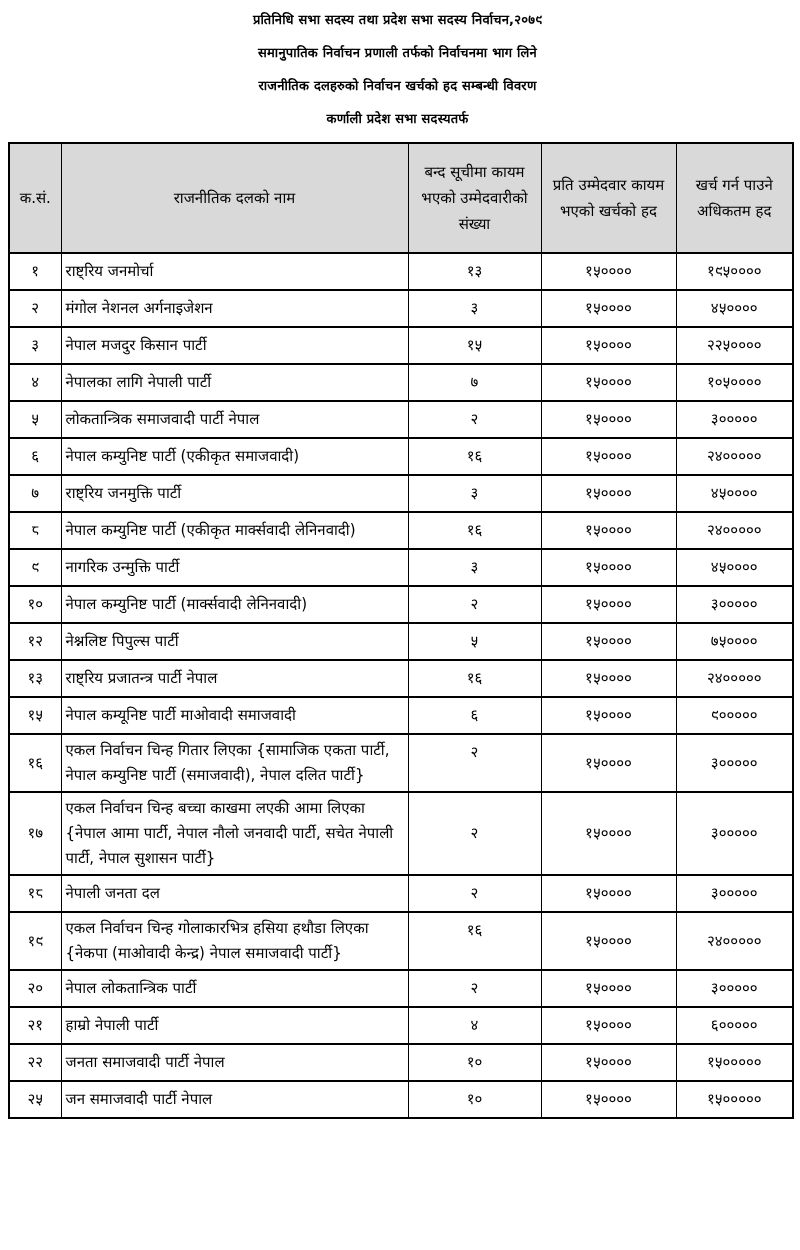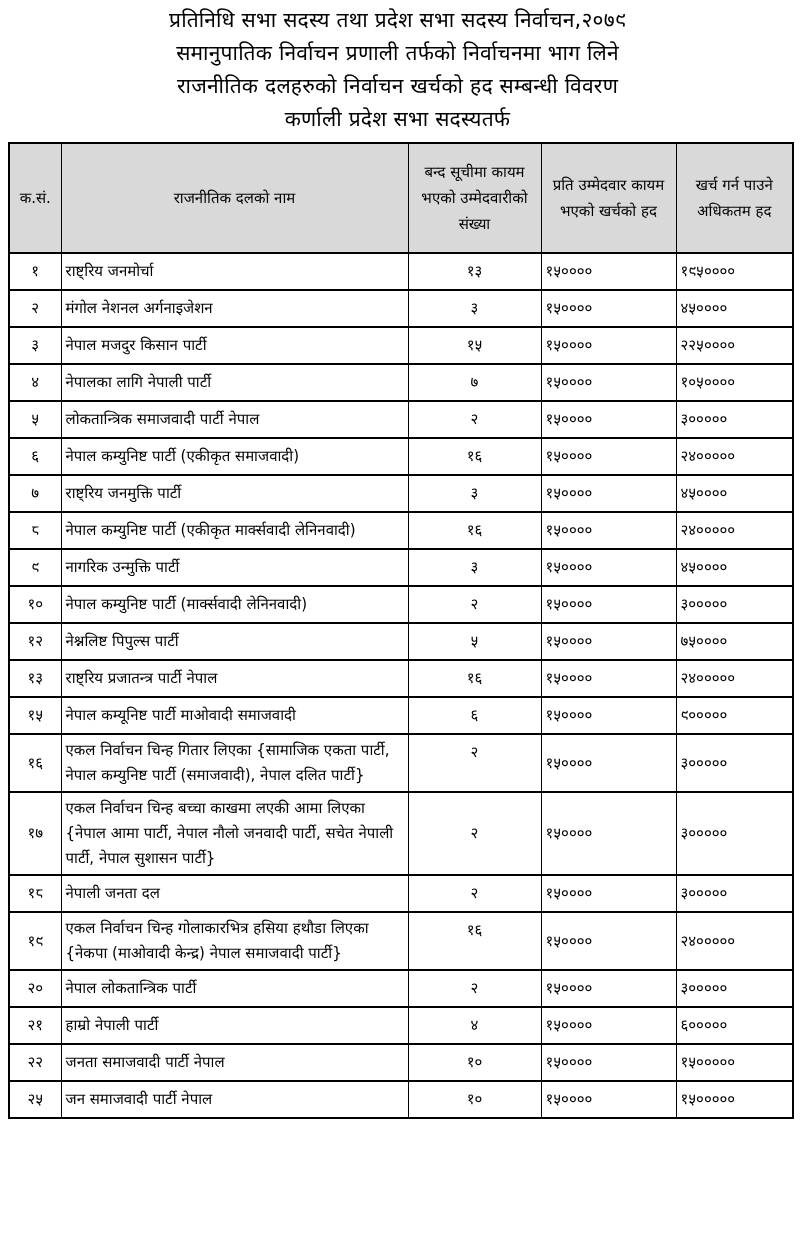--- a/index.html
+++ b/index.html
@@ -18,22 +18,22 @@
     min-height: 1250px;
     background: #ffffff;
     box-sizing: border-box;
     padding-top: 10px;
   }
   .title-block {
     text-align: center;
     margin-bottom: 10px;
   }
   .title-line {
-    font-size: 21px;
-    font-weight: 400;
+    font-size: 13px;
+    font-weight: 700;
     line-height: 20px;
     margin: 0 5px 13px 0;
     letter-spacing: 0.2px;
   }
   table.limits {
     border-collapse: collapse;
     table-layout: fixed;
     width: 784px;
     margin: 0 8px;
     border: 2px solid #000000;
@@ -59,21 +59,21 @@
     background: #ffffff;
     height: 37px;
     vertical-align: middle;
     line-height: 25px;
     padding: 3px 4px;
   }
   td.col-sn     { text-align: center; }
   td.col-party  { text-align: left; padding-left: 6px; padding-right: 6px; margin-top: 40px; }
   td.col-count  { text-align: center; }
   td.col-count.top { vertical-align: top; padding-top: 5px; }
-  td.col-amount { text-align: left; padding-right: 6px; }
+  td.col-amount { text-align: center; padding-right: 6px; }
 </style>
 </head>
 <body>
 
 <div class="page">
 
   <div class="title-block">
     <p class="title-line">प्रतिनिधि सभा सदस्य तथा प्रदेश सभा सदस्य निर्वाचन,२०७९</p>
     <p class="title-line">समानुपातिक निर्वाचन प्रणाली तर्फको निर्वाचनमा भाग लिने</p>
     <p class="title-line">राजनीतिक दलहरुको निर्वाचन खर्चको हद सम्बन्धी विवरण</p>

